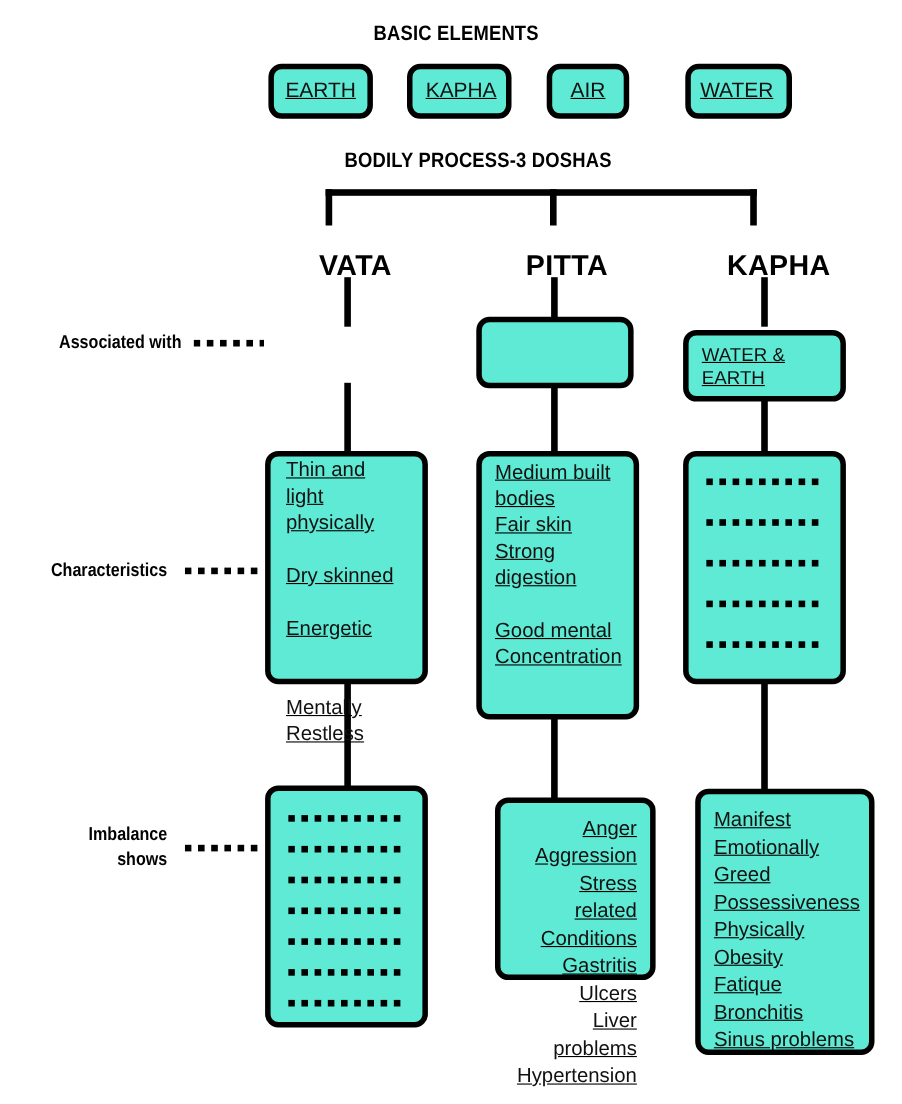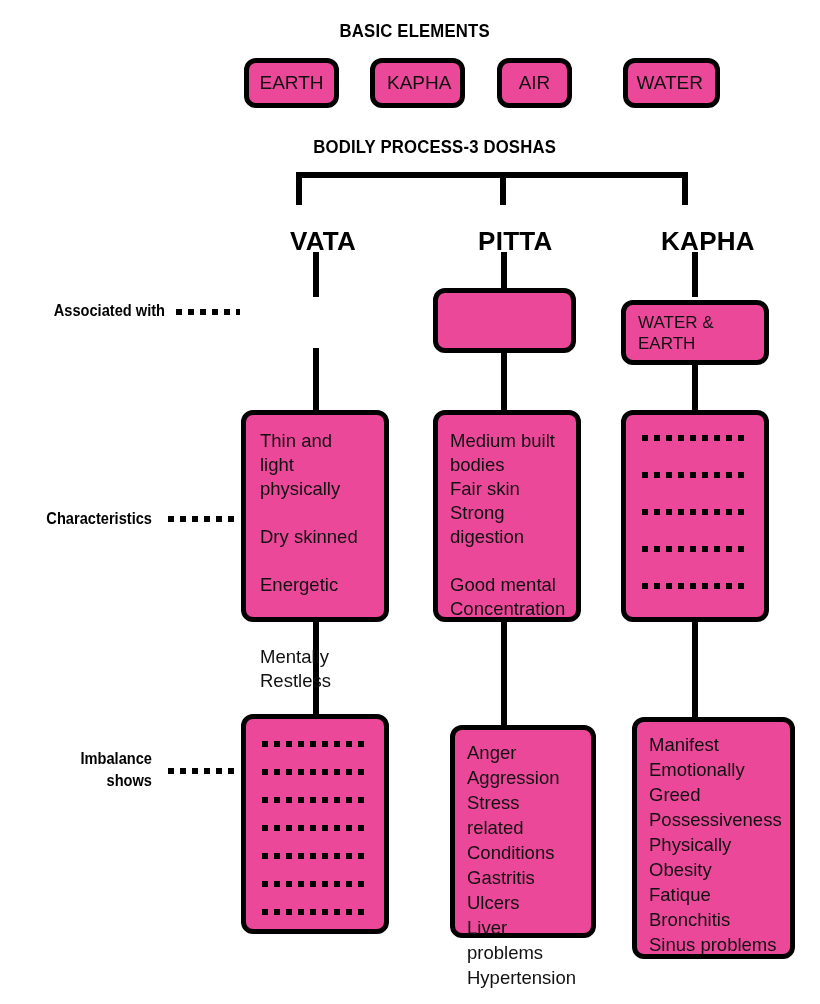--- a/index.html
+++ b/index.html
@@ -51,26 +51,27 @@
     font-weight: bold;
     font-size: 26px;
     letter-spacing: 0.3px;
     white-space: nowrap;
   }
 
   
   .box {
     position: absolute;
     box-sizing: border-box;
-    background: #ec4899;
+    background: #5eead4;
     border: 5px solid #000000;
     border-radius: 12px;
     display: flex;
     align-items: center;
     z-index: 3;
+    text-decoration: underline;
   }
   .box.pad {
     padding: 6px 12px;
   }
   .box-text {
     font-family: "Liberation Sans", sans-serif;
     font-size: 17px;
     line-height: 21px;
     white-space: pre-line;
     color: #111111;
@@ -174,34 +175,34 @@
 EARTH</span>
   </div>
 
   <div class="vbar" style="left:313px; top:348px; height:70px;"></div>
   <div class="vbar" style="left:501px; top:348px; height:70px;"></div>
   <div class="vbar" style="left:692px; top:348px; height:70px;"></div>
 
   <div class="row-label" style="left:0px; top:508px; width:152px;">Characteristics</div>
   <div class="leader" style="left:168px; top:516px; width:72px;"></div>
 
-  <div class="box pad list-box" style="left:241px; top:410px; width:148px; height:212px; padding:14px 14px;">
+  <div class="box pad list-box" style="left:241px; top:410px; width:148px; height:212px; padding:0 14px;">
     <span class="box-text">Thin and light
 physically
 
 Dry skinned
 
 Energetic
 
 
 Mentally
 Restless</span>
   </div>
 
-  <div class="box pad list-box" style="left:433px; top:410px; width:148px; height:212px; padding:14px 12px;">
+  <div class="box pad list-box" style="left:433px; top:410px; width:148px; height:244px; padding:2px 12px;">
     <span class="box-text">Medium built
 bodies
 Fair skin
 Strong
 digestion
 
 Good mental
 Concentration</span>
   </div>
 
@@ -228,21 +229,21 @@
         <div class="dotrow" style="width: 100%; margin-bottom: 22px;"></div>
         <div class="dotrow" style="width: 100%; margin-bottom: 22px;"></div>
         <div class="dotrow" style="width: 100%; margin-bottom: 22px;"></div>
         <div class="dotrow" style="width: 100%; margin-bottom: 22px;"></div>
         <div class="dotrow" style="width: 100%; margin-bottom: 22px;"></div>
         <div class="dotrow" style="width: 100%; margin-bottom: 22px;"></div>
         <div class="dotrow" style="width: 100%;"></div>
       </div>
   </div>
 
-  <div class="box pad list-box tight" style="left:450px; top:725px; width:146px; height:213px; padding:10px 12px;">
+  <div class="box pad list-box tight" style="left:450px; top:725px; width:146px; height:166px; padding:10px 12px;text-align:right;">
     <span class="box-text">Anger
 Aggression
 Stress related
 Conditions
 Gastritis
 Ulcers
 Liver problems
 Hypertension</span>
   </div>
 

